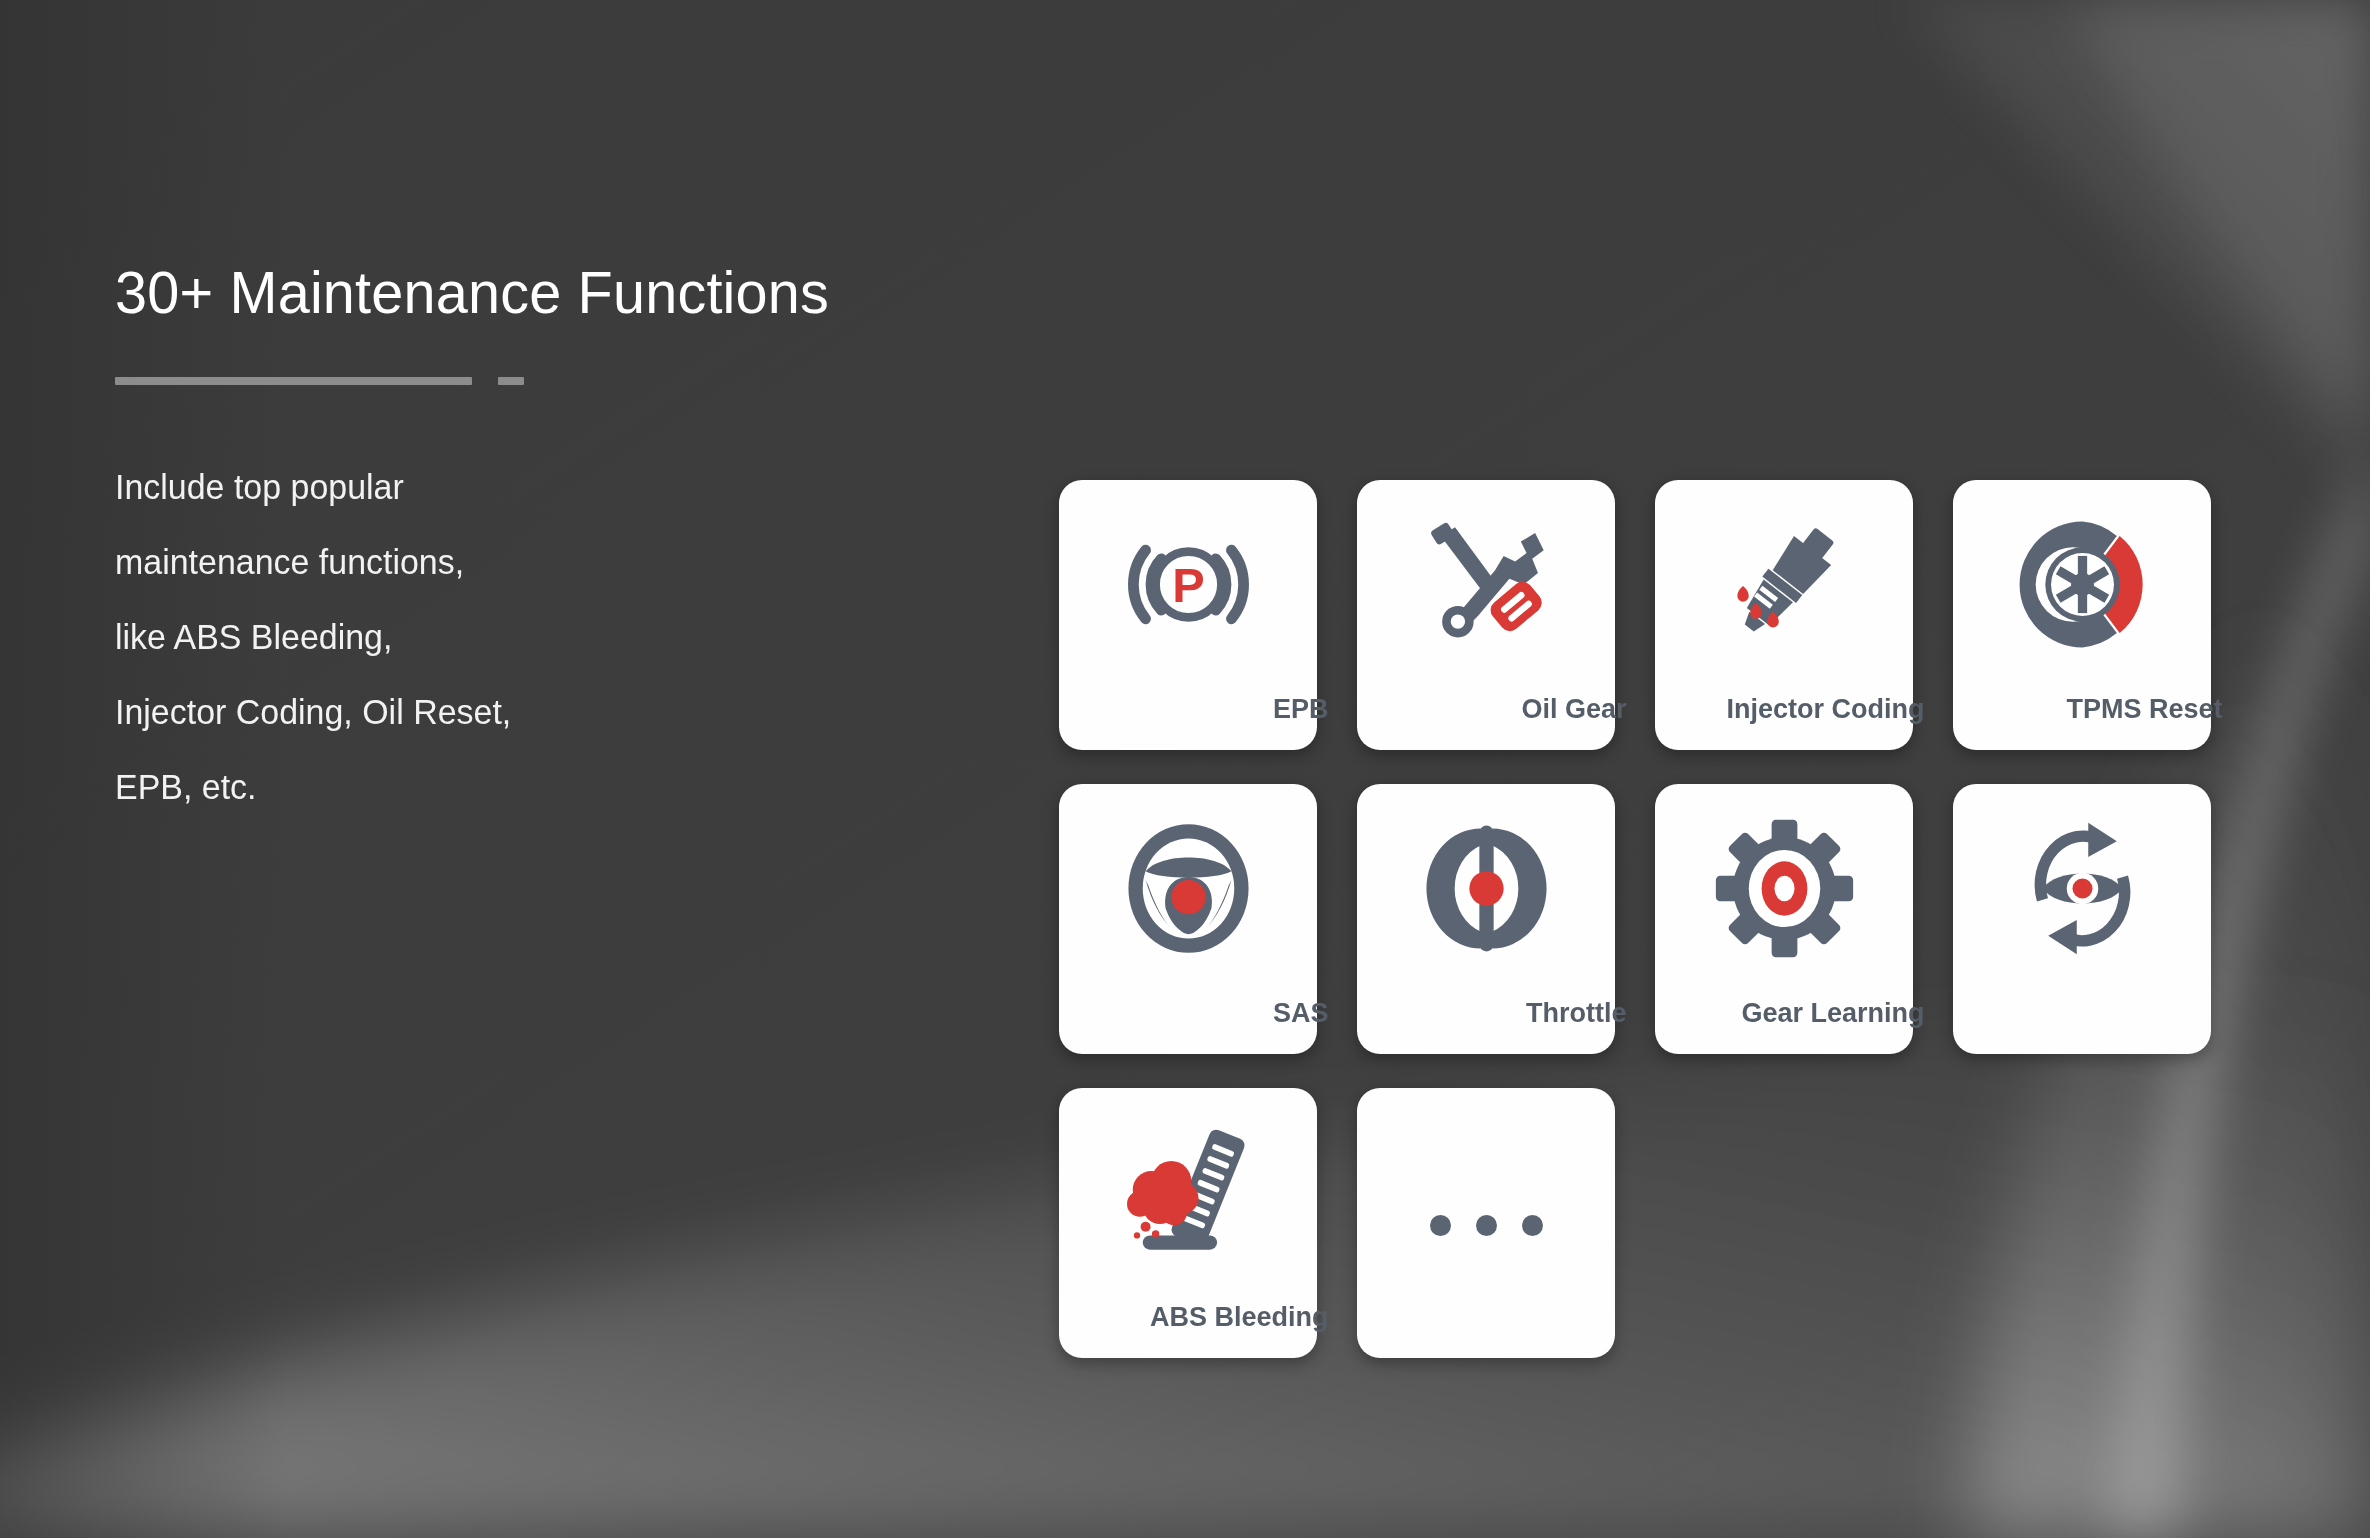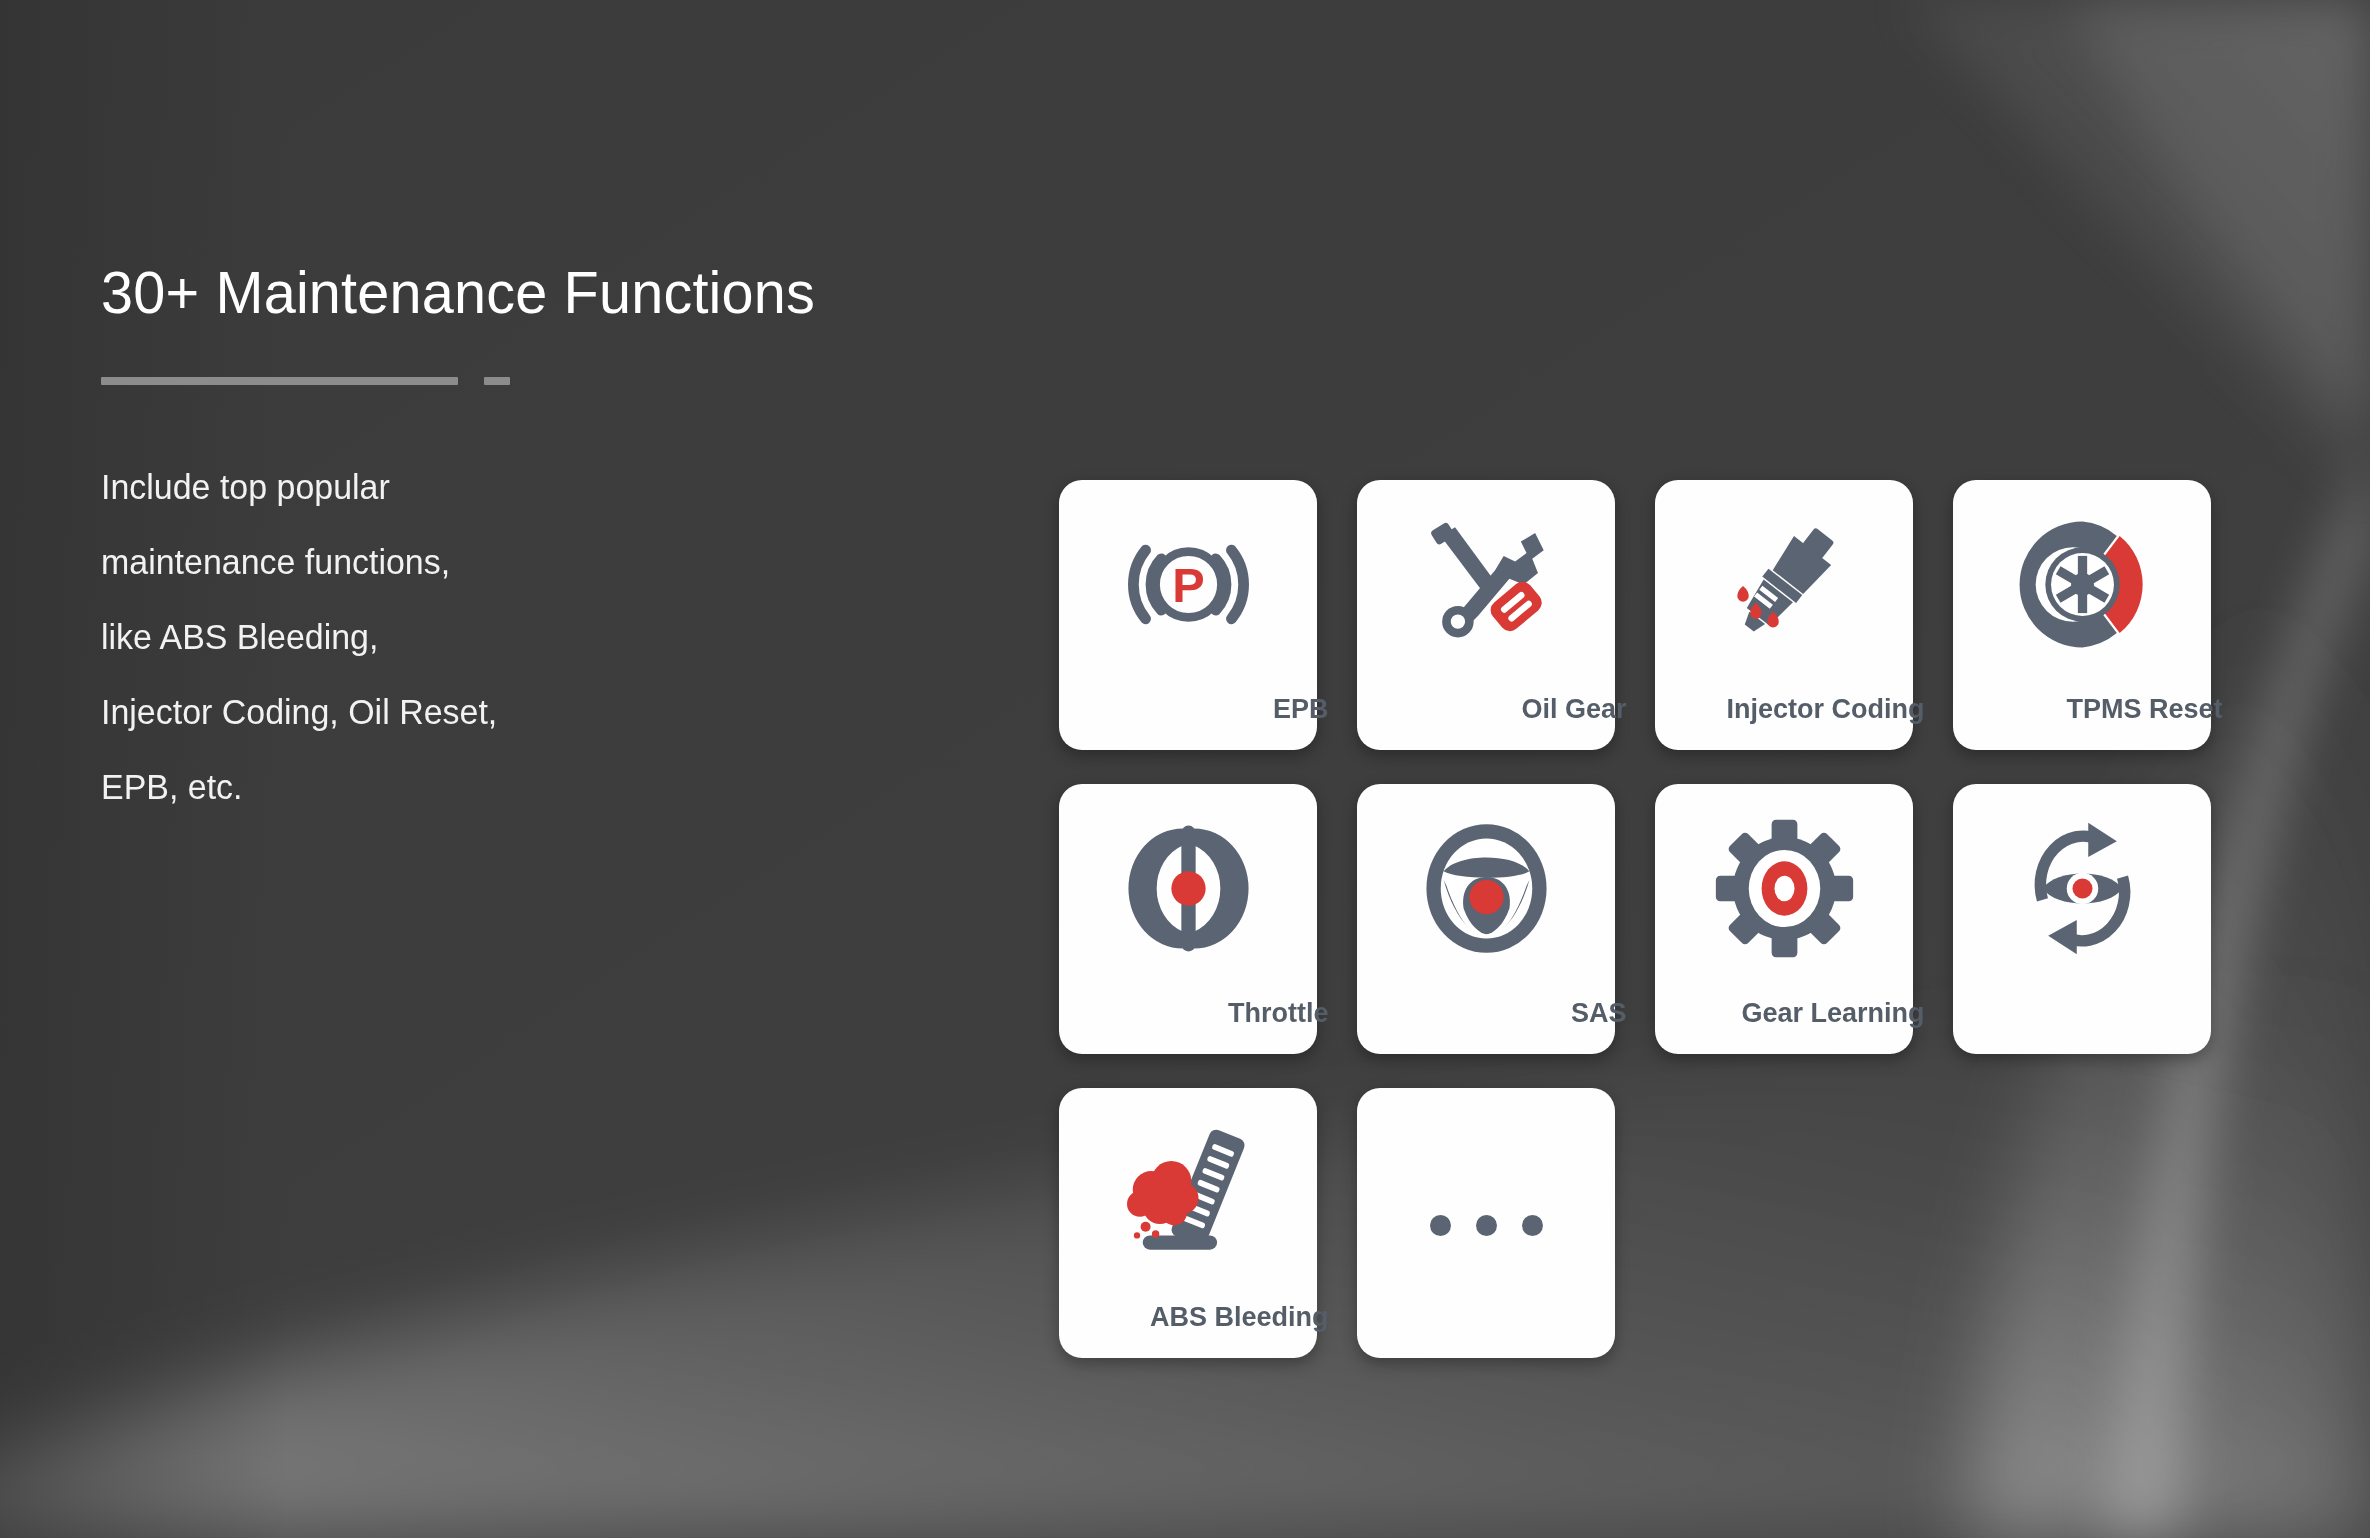--- a/index.html
+++ b/index.html
@@ -14,21 +14,21 @@
   
   #bg-layer { position:absolute; inset:0; overflow:hidden; z-index:0; }
   #bg-layer svg { position:absolute; inset:0; width:2371px; height:1539px; display:block; }
 
   
   .slide { position:absolute; inset:0; z-index:2; }
 
   
   .left-col {
     position:absolute;
-    left:101px;
+    left:115px;
     top:260px;
     width:860px;
   }
   .page-title {
     color:#ffffff;
     font-size:60px;
     font-weight:400;
     letter-spacing:0.2px;
     line-height:1.1;
     white-space:nowrap;
@@ -281,50 +281,50 @@
           <circle cx="50" cy="50" r="6" fill="#5a6472"></circle>
         </svg>
       </div>
       <div class="card-label">TPMS Reset</div>
     </div>
 
     <div class="card">
       <div class="icon-wrap">
         <svg viewBox="0 0 100 100">
 
-          <path d="M46 8 A 38 42 0 0 0 46 92 L 46 80 A 28 32 0 0 1 46 20 Z" fill="#5a6472"></path>
-
-          <path d="M54 8 A 38 42 0 0 1 54 92 L 54 80 A 28 32 0 0 0 54 20 Z" fill="#5a6472"></path>
-
-          <rect x="45" y="6" width="10" height="88" rx="5" fill="#5a6472"></rect>
-
-          <circle cx="50" cy="50" r="12" fill="#d93a35"></circle>
-        </svg>
-      </div>
-      <div class="card-label">Throttle</div>
-    </div>
-
-    <div class="card">
-      <div class="icon-wrap">
-        <svg viewBox="0 0 100 100">
-
           <ellipse cx="50" cy="50" rx="42" ry="45" fill="#5a6472"></ellipse>
           <ellipse cx="50" cy="50" rx="32" ry="35" fill="#ffffff"></ellipse>
 
           <path d="M20 38 C30 25 70 25 80 38 C70 44 30 44 20 38 Z" fill="#5a6472"></path>
 
           <path d="M50 42 C62 42 68 52 66 64 C62 76 54 82 50 82 C46 82 38 76 34 64 C32 52 38 42 50 42 Z" fill="#5a6472"></path>
 
           <path d="M20 44 C24 58 30 70 38 78 C32 72 26 60 22 48 Z" fill="#5a6472"></path>
           <path d="M80 44 C76 58 70 70 62 78 C68 72 74 60 78 48 Z" fill="#5a6472"></path>
 
           <circle cx="50" cy="56" r="12" fill="#d93a35"></circle>
         </svg>
       </div>
       <div class="card-label">SAS</div>
+    </div>
+
+    <div class="card">
+      <div class="icon-wrap">
+        <svg viewBox="0 0 100 100">
+
+          <path d="M46 8 A 38 42 0 0 0 46 92 L 46 80 A 28 32 0 0 1 46 20 Z" fill="#5a6472"></path>
+
+          <path d="M54 8 A 38 42 0 0 1 54 92 L 54 80 A 28 32 0 0 0 54 20 Z" fill="#5a6472"></path>
+
+          <rect x="45" y="6" width="10" height="88" rx="5" fill="#5a6472"></rect>
+
+          <circle cx="50" cy="50" r="12" fill="#d93a35"></circle>
+        </svg>
+      </div>
+      <div class="card-label">Throttle</div>
     </div>
 
     <div class="card">
       <div class="icon-wrap">
         <svg viewBox="0 0 100 100">
           <g fill="#5a6472">
 
             <g>
               <rect x="41" y="2" width="18" height="22" rx="3"></rect>
               <rect x="41" y="76" width="18" height="22" rx="3"></rect>

